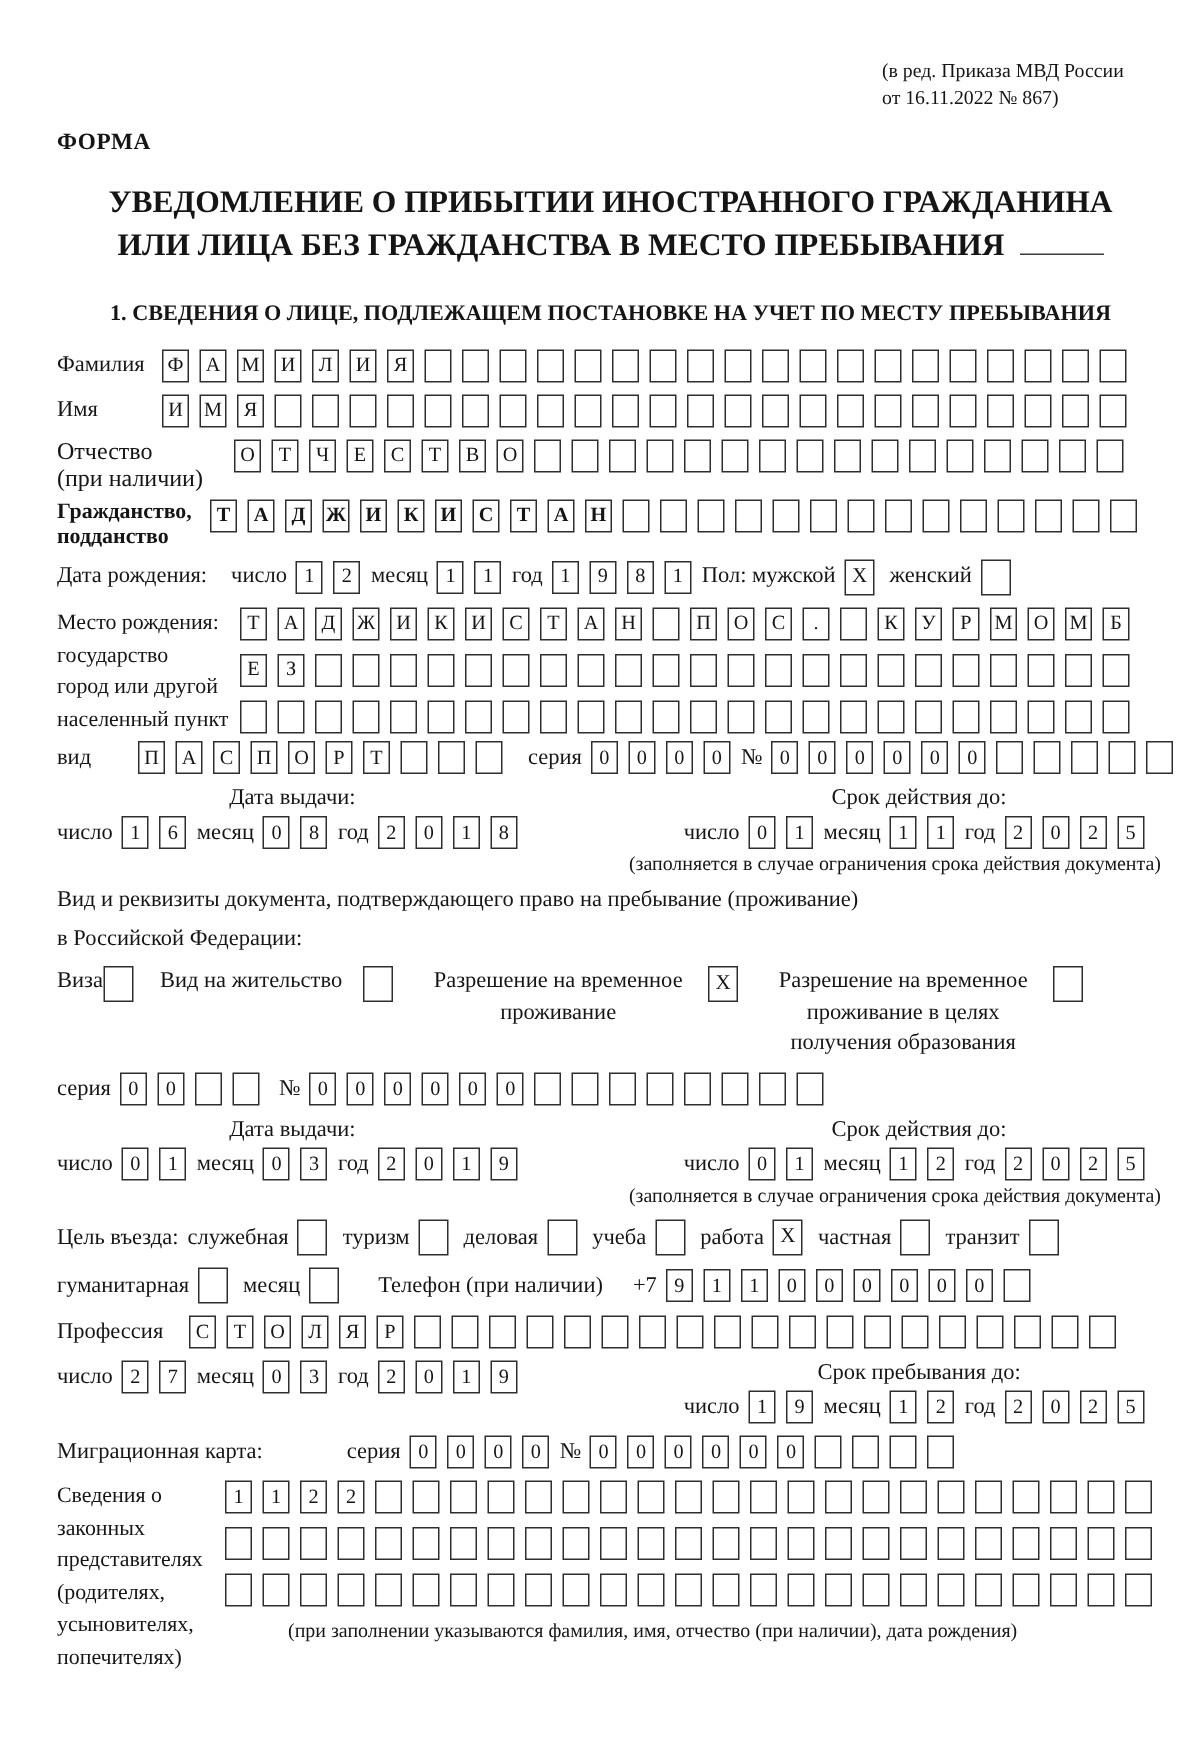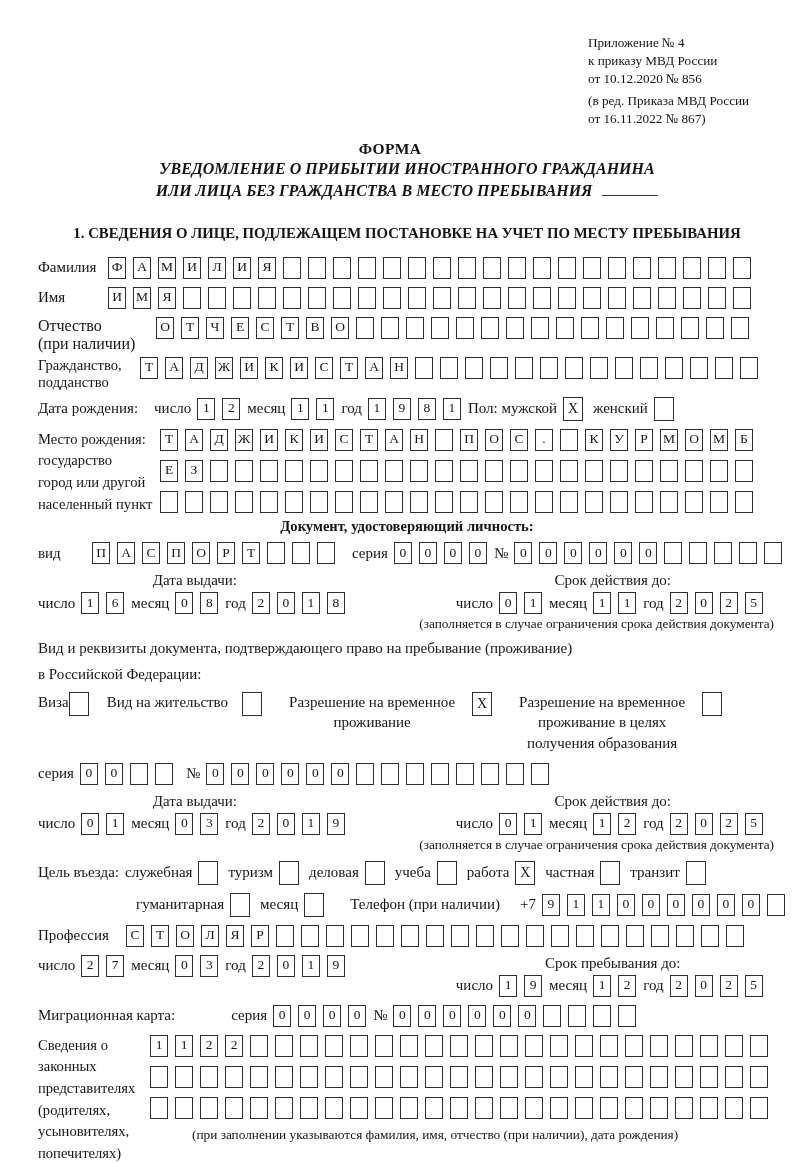--- a/index.html
+++ b/index.html
@@ -2,22 +2,22 @@
 <html><head>
 <meta charset="utf-8">
 <style>
   html,body{margin:0;padding:0;background:#fff;}
   .page{position:relative;width:800px;height:1163px;background:#ffffff;overflow:hidden;
         font-family:"Liberation Serif","DejaVu Serif",serif;color:#151515;
         box-sizing:border-box;padding:34px 24px 0 38px;font-size:15px;}
   .pre{white-space:pre-line;}
   .appendix{margin-left:auto;width:188px;font-size:13.2px;line-height:1.36;}
   .amend{margin-top:4px;}
-  .forma{text-align:center;padding-right:34px;margin-top:12px;font-weight:bold;font-size:15.5px;letter-spacing:.4px;}
-  .title{text-align:center;font-weight:bold;font-size:16px;line-height:1.4;font-style:italic;}
+  .forma{text-align:left;padding-right:34px;margin-top:12px;font-weight:bold;font-size:15.5px;letter-spacing:.4px;}
+  .title{margin-top:16px;text-align:center;font-weight:bold;font-size:21px;line-height:1.4;}
   .blank-line{display:inline-block;width:56px;height:3px;border-bottom:1.8px solid #3a3a3a;margin-left:10px;vertical-align:baseline;}
   .sec-header{margin-top:22px;text-align:center;font-weight:bold;font-size:14.8px;}
   .row{display:flex;align-items:center;margin-bottom:8px;}
   .row-top{align-items:flex-start;}
   .lbl{flex:none;}
   .cells{display:flex;flex:none;flex-wrap:nowrap;}
   .cell{box-sizing:border-box;flex:none;width:18px;height:22px;border:1.7px solid #2e2e2e;margin-right:7px;
         display:flex;align-items:center;justify-content:center;font-size:13.5px;padding-bottom:1px;background:#fff;}
   .cb{box-sizing:border-box;flex:none;width:20px;height:24px;border:1.7px solid #2e2e2e;background:#fff;
       display:flex;align-items:center;justify-content:center;font-size:14px;}
@@ -34,23 +34,20 @@
   .vrow{display:flex;align-items:flex-start;margin-bottom:10px;}
   .legal-note{font-size:13.3px;margin-top:8px;margin-left:42px;}
   .small-gap{margin-left:6px;}
 </style>
 </head>
 <body>
 
 <div class="page">
 
   <div class="appendix">
-    <div class="pre">Приложение № 4
-к приказу МВД России
-от 10.12.2020 № 856</div>
     <div class="pre amend">(в ред. Приказа МВД России
 от 16.11.2022 № 867)</div>
   </div>
 
   <div class="forma">ФОРМА</div>
 
   <div class="title">
     <div>УВЕДОМЛЕНИЕ О ПРИБЫТИИ ИНОСТРАННОГО ГРАЖДАНИНА</div>
     <div>
       <span>ИЛИ ЛИЦА БЕЗ ГРАЖДАНСТВА В МЕСТО ПРЕБЫВАНИЯ</span><span class="blank-line"></span>
@@ -147,21 +144,21 @@
         <span class="cell"></span>
         <span class="cell"></span>
         <span class="cell"></span>
         <span class="cell"></span>
         <span class="cell"></span>
         <span class="cell"></span>
         <span class="cell"></span>
       </span>
   </div>
 
-  <div class="row row-top" style="margin-bottom:6px;">
+  <div class="row row-top" style="margin-bottom:6px;font-weight:bold;">
     <span class="lbl pre" style="width:102px;font-size:14.6px;">Гражданство,
 подданство</span>
     <span class="cells">
         <span class="cell">Т</span>
         <span class="cell">А</span>
         <span class="cell">Д</span>
         <span class="cell">Ж</span>
         <span class="cell">И</span>
         <span class="cell">К</span>
         <span class="cell">И</span>
@@ -291,21 +288,20 @@
           <span class="cell"></span>
           <span class="cell"></span>
           <span class="cell"></span>
           <span class="cell"></span>
           <span class="cell"></span>
           <span class="cell"></span>
         </span>
     </span>
   </div>
 
-  <div class="doc-header">Документ, удостоверяющий личность:</div>
   <div class="row">
     <span class="t" style="width:48px;">вид</span>
     <span class="cells">
         <span class="cell">П</span>
         <span class="cell">А</span>
         <span class="cell">С</span>
         <span class="cell">П</span>
         <span class="cell">О</span>
         <span class="cell">Р</span>
         <span class="cell">Т</span>
@@ -487,21 +483,21 @@
     <span class="t gap">учеба</span>
     <span class="cb"></span>
     <span class="t gap">работа</span>
     <span class="cb">X</span>
     <span class="t gap">частная</span>
     <span class="cb"></span>
     <span class="t gap">транзит</span>
     <span class="cb"></span>
   </div>
 
-  <div class="row" style="margin-left:98px;">
+  <div class="row" style="">
     <span class="t">гуманитарная</span>
     <span class="cb"></span>
     <span class="t gap">месяц</span>
     <span class="cb"></span>
     <span class="t" style="margin-left:26px;">Телефон (при наличии)</span>
     <span class="t" style="margin-left:14px;">+7</span>
     <span class="cells">
         <span class="cell">9</span>
         <span class="cell">1</span>
         <span class="cell">1</span>

